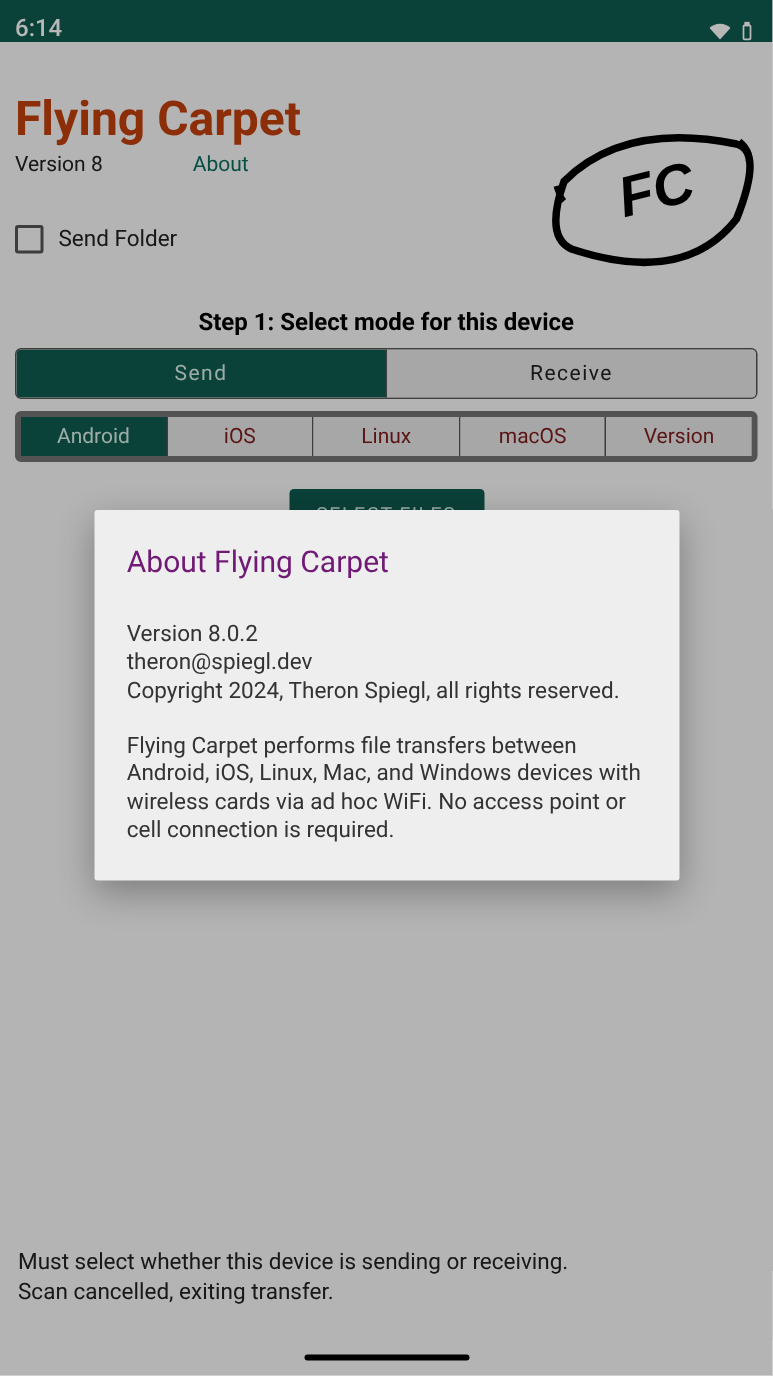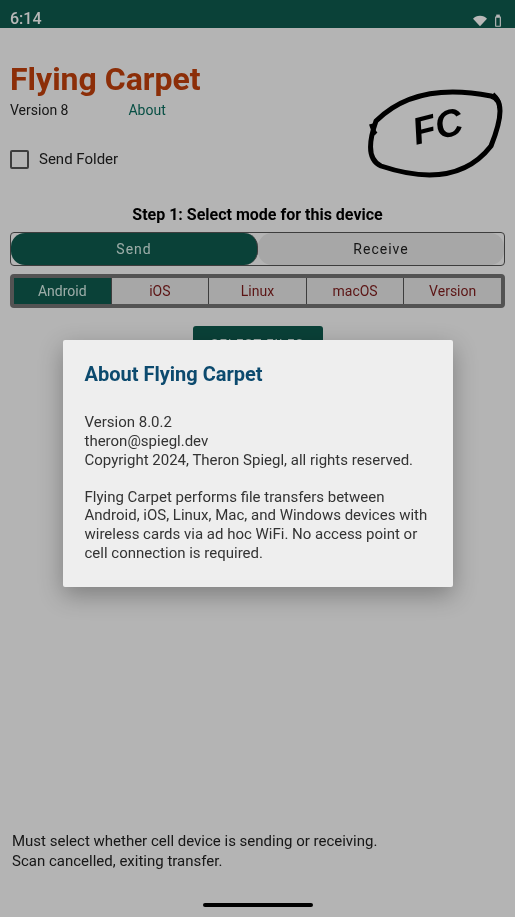--- a/index.html
+++ b/index.html
@@ -82,21 +82,20 @@
   .toggle-btn {
     flex: 1;
     display: flex;
     align-items: center;
     justify-content: center;
     font-size: 14px;
     letter-spacing: 1px;
     background: #e8e8e8;
     color: #222;
     border-right: 1px solid #555;
-    border-radius: 14px;
   }
   .toggle-btn:last-child { border-right: none; }
   .toggle-btn.selected {
     background: #0e5b4e;
     color: #d9efe9;
   }
   .os-row {
     display: flex;
     margin-top: 8px;
     border: 4px solid #737373;
@@ -169,23 +168,22 @@
   .dialog {
     background: #eeeeee;
     width: 390px;
     padding: 22px 22px 24px 22px;
     border-radius: 2px;
     box-shadow: 0 8px 24px rgba(0,0,0,0.3);
     margin-top: 10px;
   }
   .dialog-title {
     font-size: 20px;
-    color: #0c4a6e;
+    color: #701a75;
     margin-bottom: 27px;
-    font-weight: bold;
   }
   .dialog-body {
     font-size: 15px;
     color: #333;
     line-height: 1.25;
   }
   .dialog-body .block2 { margin-top: 18px; }
 </style>
 </head>
 <body>
@@ -235,21 +233,21 @@
     <div class="os-btn">iOS</div>
     <div class="os-btn">Linux</div>
     <div class="os-btn">macOS</div>
     <div class="os-btn">Version</div>
   </div>
 
   <div class="select-files-btn">SELECT FILES</div>
 </div>
 
 <div class="bottom-text">
-  <div>Must select whether cell device is sending or receiving.</div>
+  <div>Must select whether this device is sending or receiving.</div>
   <div>Scan cancelled, exiting transfer.</div>
 </div>
 
 <div class="nav-bar">
   <div class="nav-pill"></div>
 </div>
 
 <div class="overlay">
   <div class="dialog">
     <div class="dialog-title">About Flying Carpet</div>

